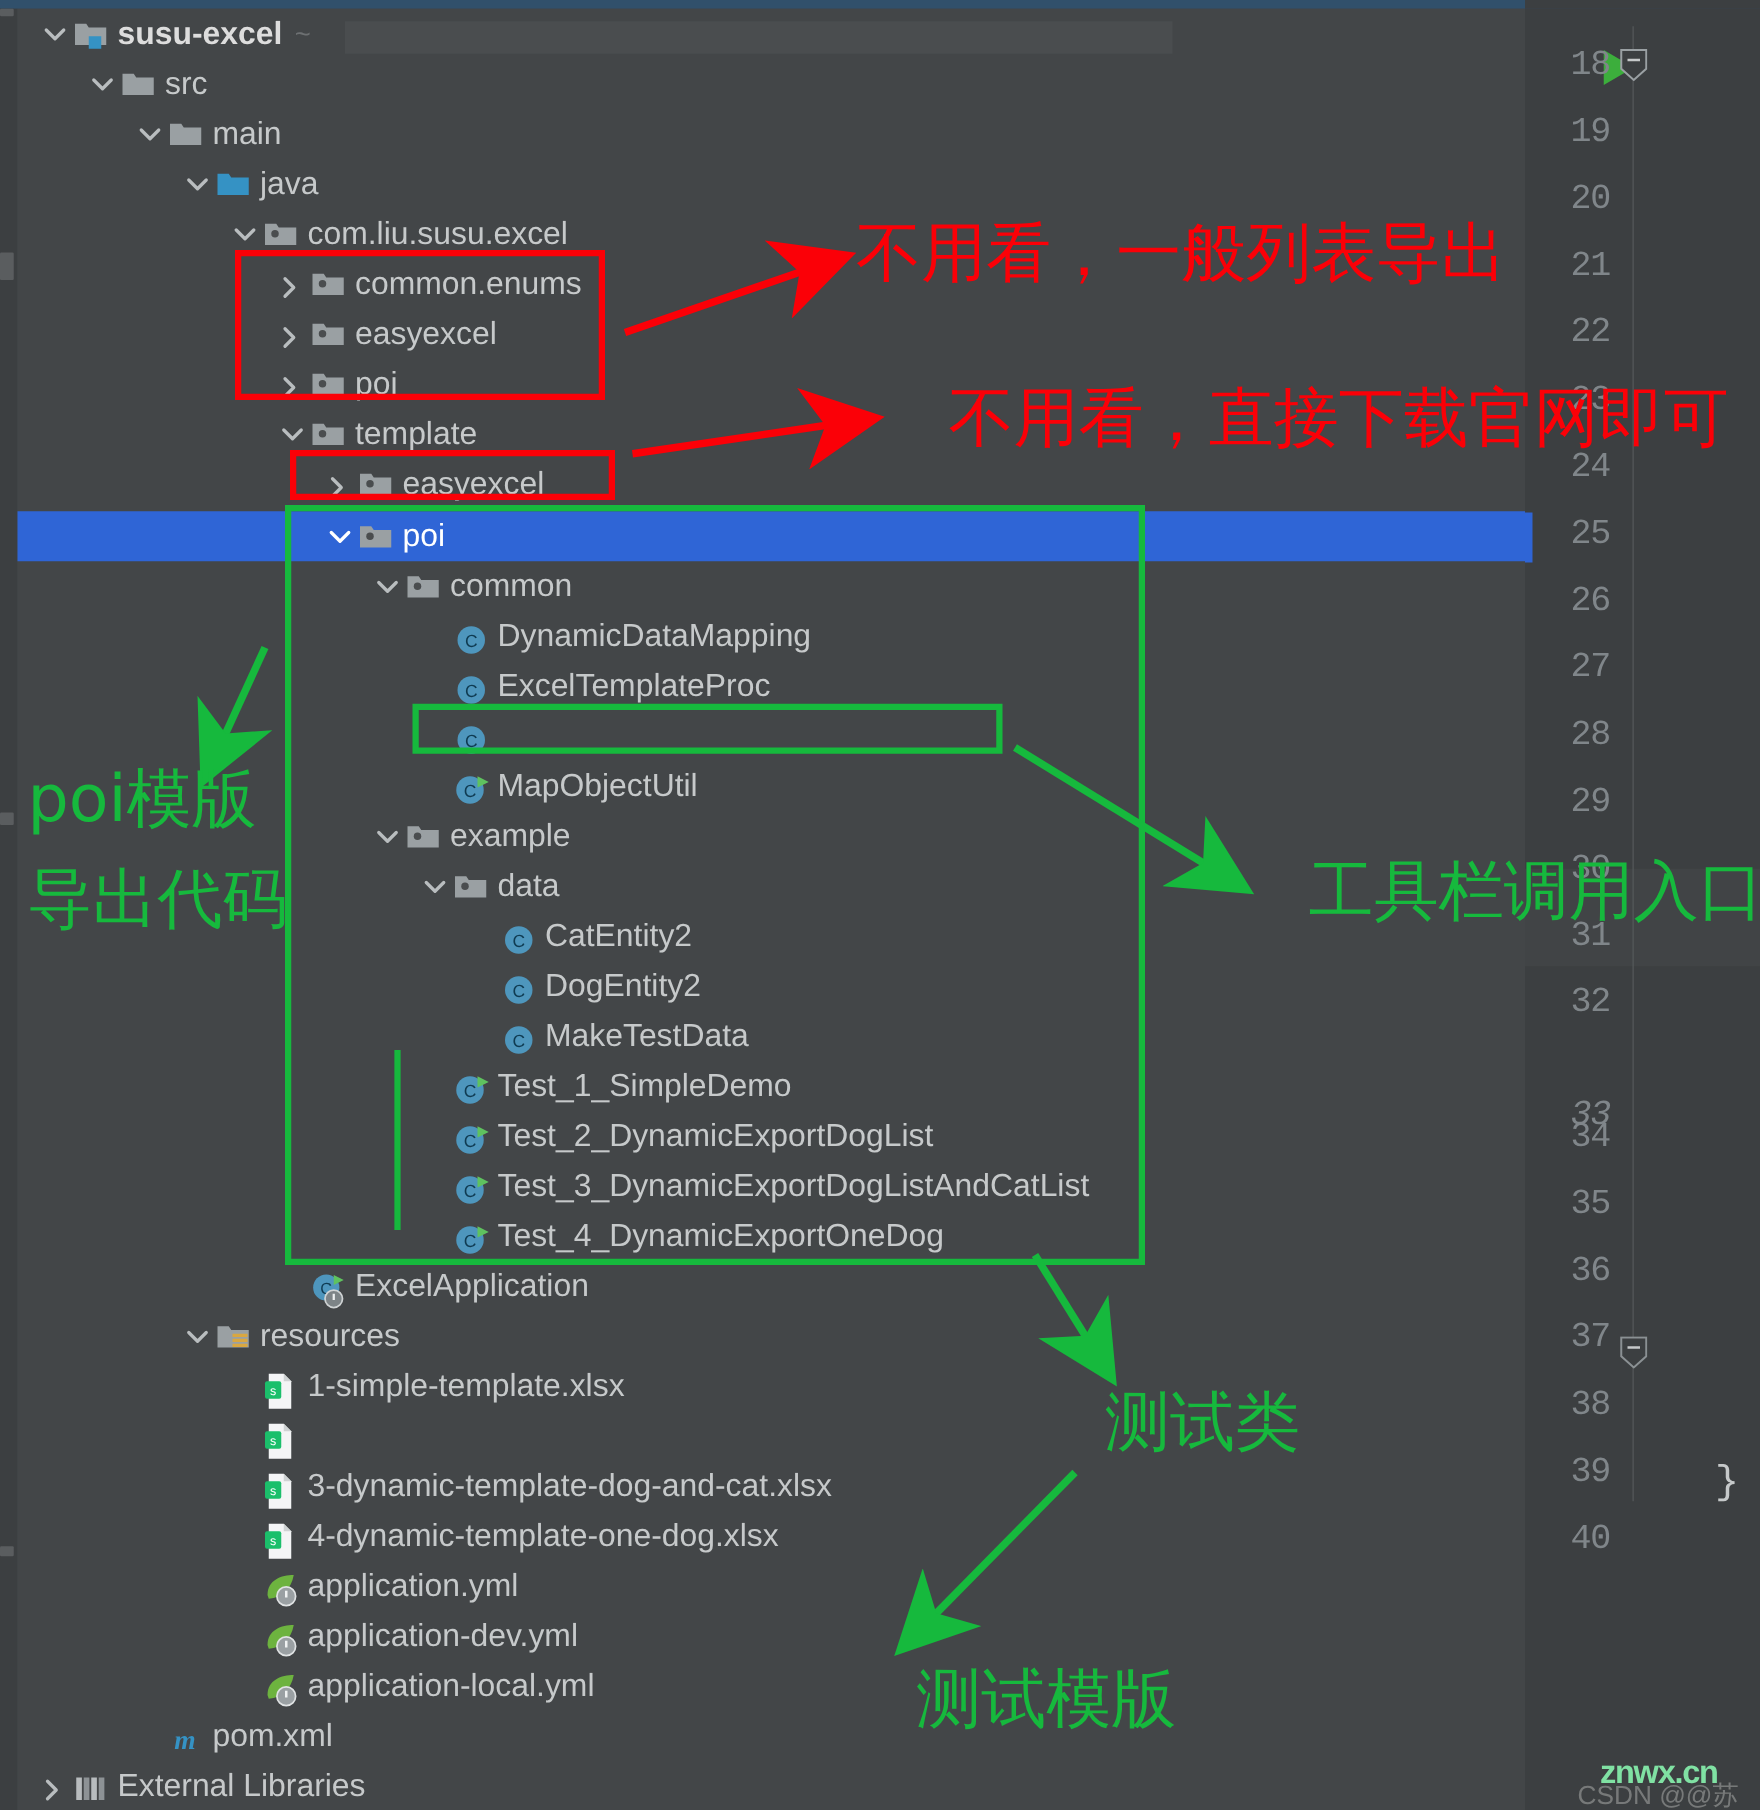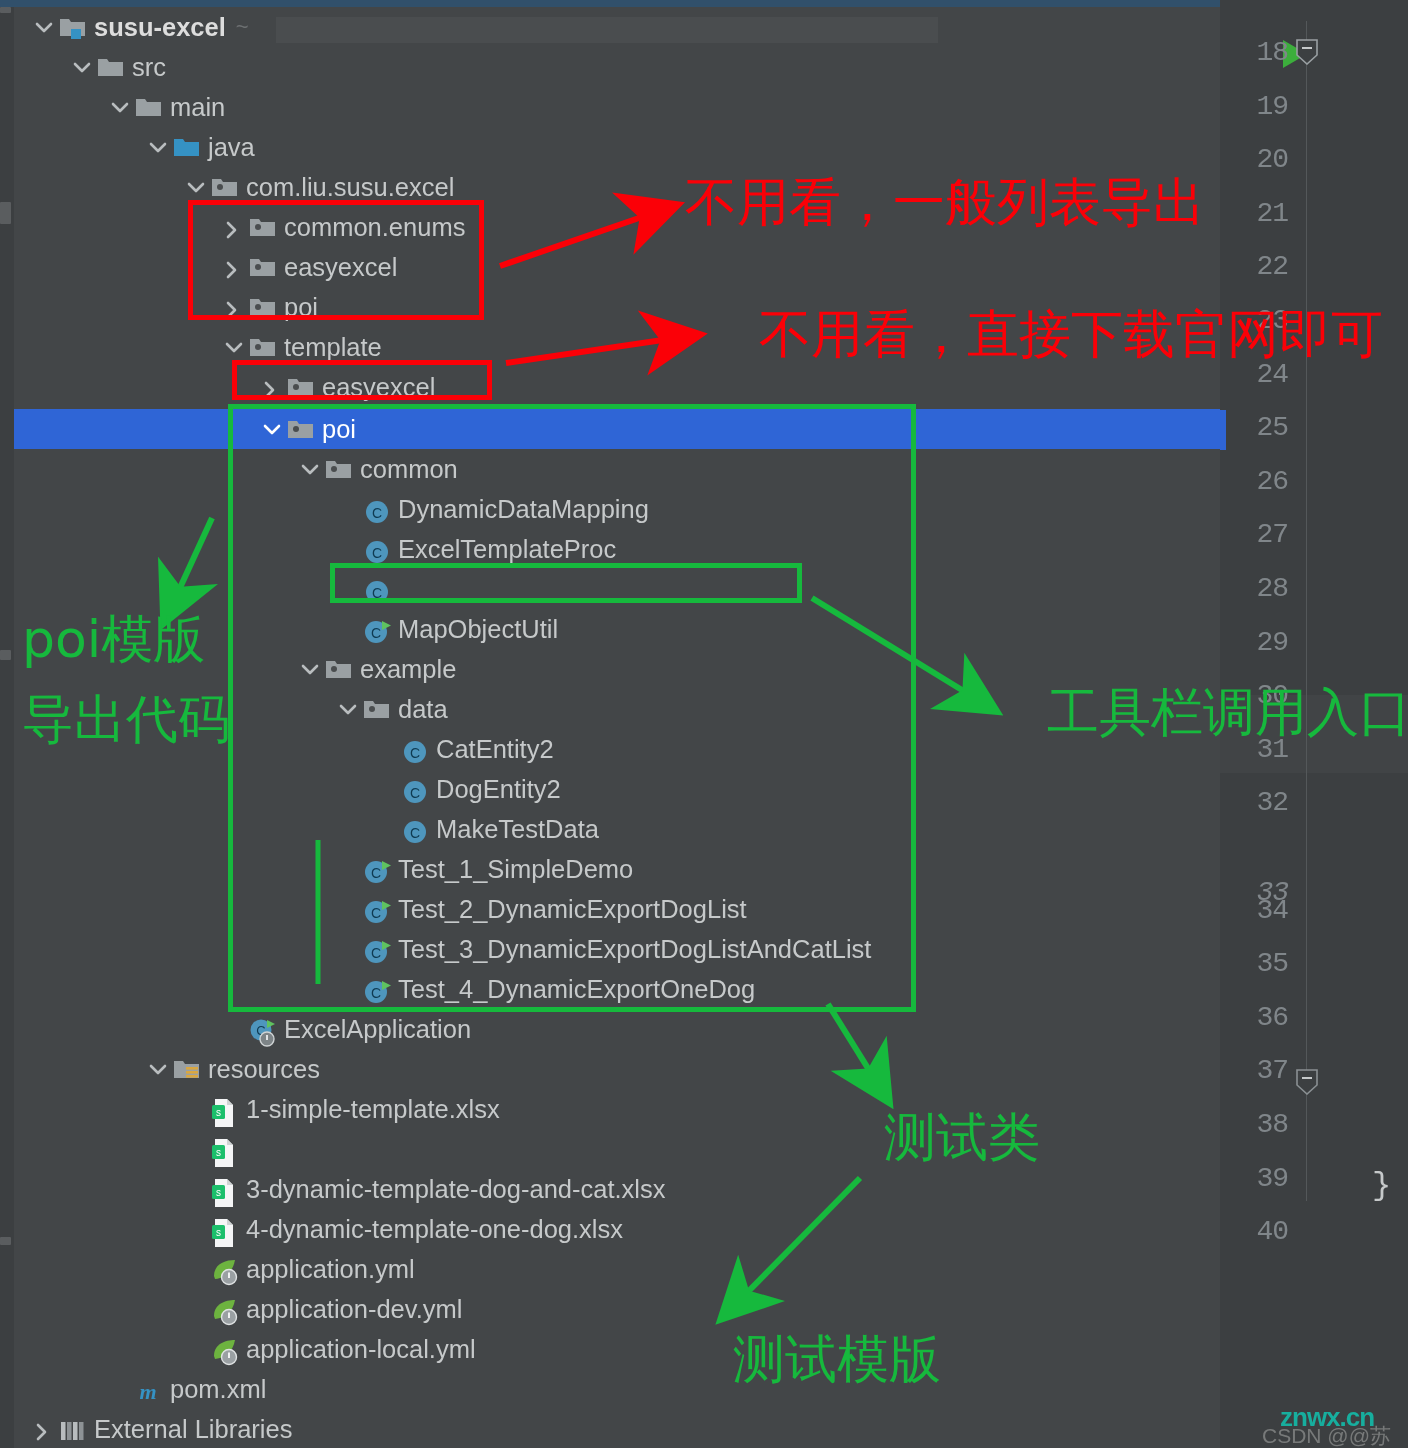--- a/index.html
+++ b/index.html
@@ -53,21 +53,21 @@
   #overlay{position:absolute;left:0;top:0;width:1408px;height:1448px;pointer-events:none;border-radius:12px;}
   .ann-red{position:absolute;color:#fb0007;font-size:52px;font-weight:500;white-space:nowrap;
            font-family:"DejaVu Sans","Liberation Sans",sans-serif;}
   .ann-green{position:absolute;color:#16b93d;font-size:52px;font-weight:500;white-space:nowrap;
              font-family:"DejaVu Sans","Liberation Sans",sans-serif;}
   .box-red{position:absolute;border:5px solid #fb0007;box-sizing:border-box;}
   .box-green{position:absolute;border:5px solid #16b93d;box-sizing:border-box;}
 
   
   #watermark{position:absolute;left:1262px;top:1400px;width:146px;height:46px;}
-  #wm-main{position:absolute;left:18px;top:2px;font-size:26px;color:#14b8a6;opacity:.92;
+  #wm-main{position:absolute;left:18px;top:2px;font-size:26px;color:#86efac;opacity:.92;
            font-family:"Liberation Sans",sans-serif;font-weight:600;letter-spacing:-1px;}
   #wm-sub{position:absolute;left:0px;top:22px;font-size:21px;color:#a8aaa8;opacity:.55;
           font-family:"Liberation Sans",sans-serif;}
 </style>
 </head>
 <body>
 
 <div id="top-strip"></div>
 <div id="top-strip-right"></div>
 

